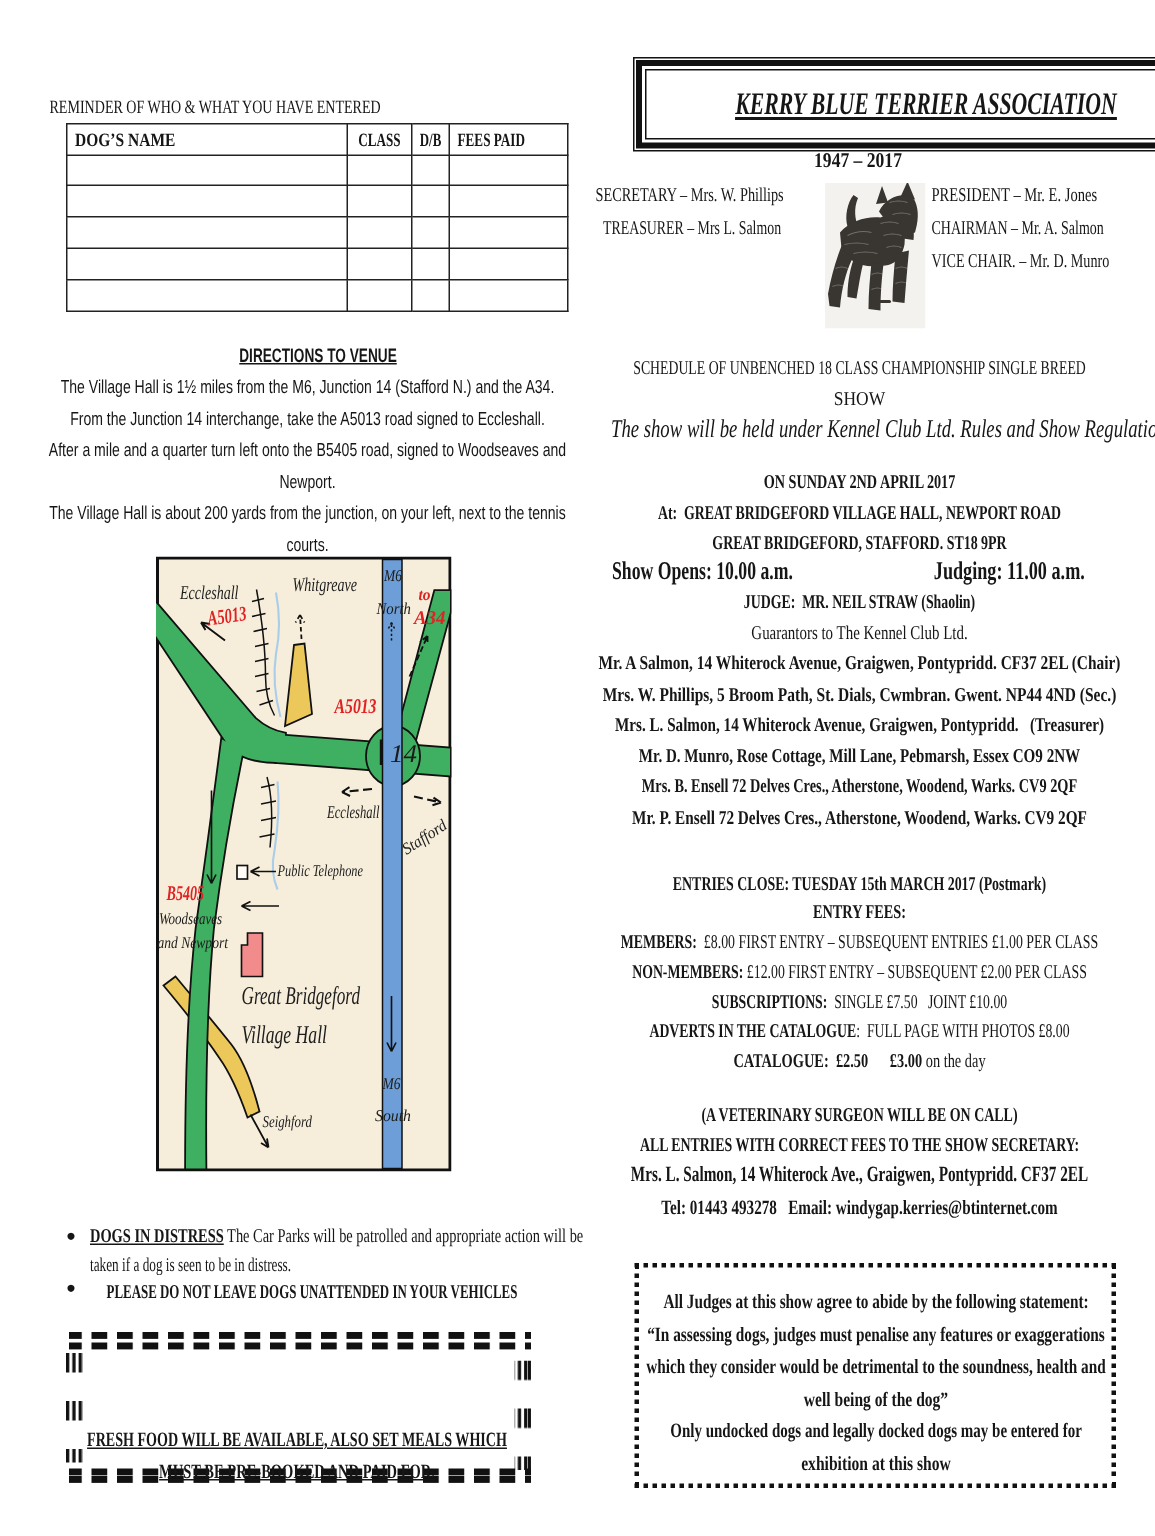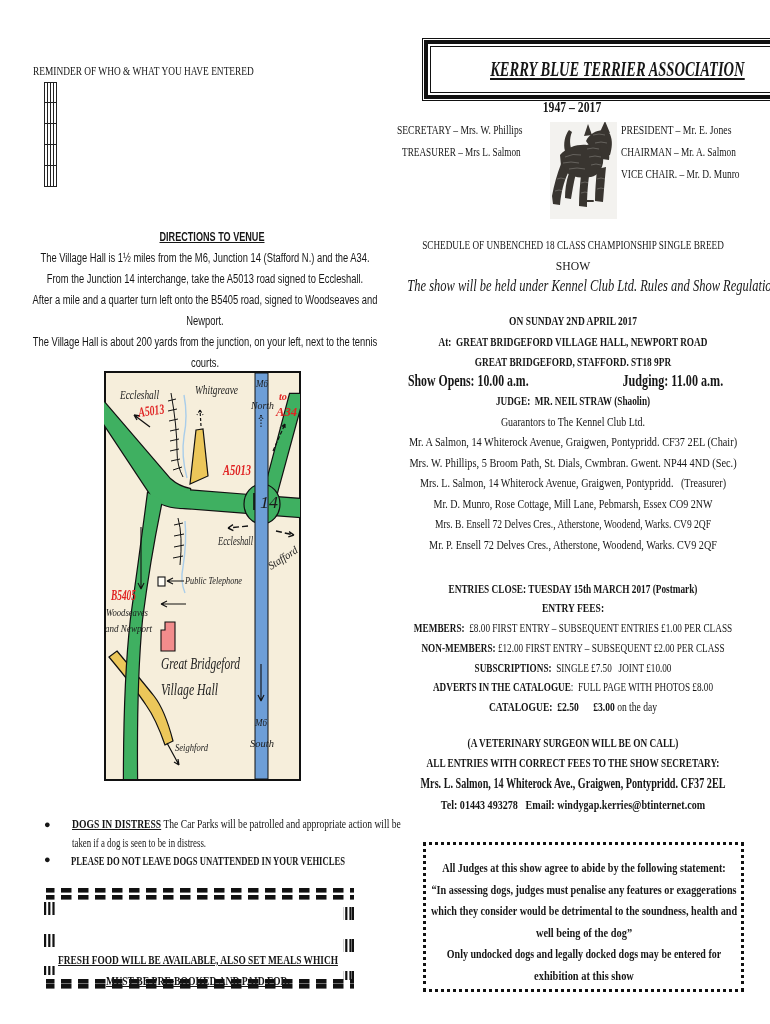--- a/index.html
+++ b/index.html
@@ -15,20 +15,34 @@
 </style>
 </head>
 <body>
 
 <div class="abs" style="left:33px;top:64px;font-size:12.5px;">
     <span class="sxl" style="--s:0.749;transform:scaleX(var(--s));">REMINDER OF WHO &amp; WHAT YOU HAVE ENTERED</span>
   </div>
 
 <table class="abs" style="left:44px;top:82px;border-collapse:collapse;font-size:12.5px;" cellspacing="0">
   <tbody>
+      <tr style="height:21px;">
+    <td style="border:1px solid #222;width:187px;min-width:187px;padding:0 0 0 5px;">
+          <span class="b sxl" style="--s:0.827;transform:scaleX(var(--s));">DOG’S NAME</span>
+        </td>
+    <td style="border:1px solid #222;width:38px;min-width:38px;text-align:center;">
+          <span class="b sx" style="--s:0.7;">CLASS</span>
+        </td>
+    <td style="border:1px solid #222;width:25px;min-width:25px;text-align:center;">
+          <span class="b sx" style="--s:0.69;">D/B</span>
+        </td>
+    <td style="border:1px solid #222;width:79px;min-width:79px;padding:0 0 0 5px;">
+          <span class="b sxl" style="--s:0.703;transform:scaleX(var(--s));">FEES PAID</span>
+        </td>
+  </tr>
   <tr style="height:20px;">
         <td style="border:1px solid #222;"></td>
         <td style="border:1px solid #222;"></td>
         <td style="border:1px solid #222;"></td>
         <td style="border:1px solid #222;"></td>
       </tr>
   <tr style="height:21px;">
         <td style="border:1px solid #222;"></td>
         <td style="border:1px solid #222;"></td>
         <td style="border:1px solid #222;"></td>
@@ -170,21 +184,21 @@
     <text x="71" y="380" font-size="11" textLength="33" lengthAdjust="spacingAndGlyphs">Seighford</text>
 
     <text x="151" y="355" font-size="11" textLength="12" lengthAdjust="spacingAndGlyphs">M6</text>
     <text x="146" y="376" font-size="11" textLength="24" lengthAdjust="spacingAndGlyphs">South</text>
   </g>
 </svg>
 </div>
 
 <div class="abs" style="left:44px;top:815px;font-size:13px;line-height:18.5px;">
 <span style="position:absolute;left:0px;top:0px;font-size:11px;">●</span>
-<div style="margin-left:28px;">
+<div style="margin-left:16px;">
 <span class="sxl" style="--s:0.739;transform:scaleX(var(--s));"><span class="b u">DOGS IN DISTRESS</span> The Car Parks will be patrolled and appropriate action will be</span>
 <span class="sxl" style="--s:0.68;transform:scaleX(var(--s));">taken if a dog is seen to be in distress.</span>
 </div>
 </div>
 
 <div class="abs" style="left:44px;top:853px;font-size:13px;">
 <span style="position:absolute;left:0px;top:0px;font-size:11px;">●</span>
 <div class="b" style="margin-left:27px;">
       <span class="sxl" style="--s:0.663;transform:scaleX(var(--s));">PLEASE DO NOT LEAVE DOGS UNATTENDED IN YOUR VEHICLES</span>
     </div>
@@ -295,21 +309,21 @@
 <div class="abs b" style="left:408px;top:371px;width:309px;font-size:17px;display:flex;justify-content:space-between;">
 <span class="sxl" style="--s:0.694;transform:scaleX(var(--s));">Show Opens: 10.00 a.m.</span>
     <span class="sxr" style="--s:0.713;display:inline-block;white-space:nowrap;transform:scaleX(var(--s));transform-origin:100% 50%;">Judging: 11.00 a.m.</span>
 </div>
 
 <div class="abs ctr" style="left:405px;top:391px;width:336px;font-size:13px;line-height:20.5px;">
 <span class="sx b" style="--s:0.71;">JUDGE:&nbsp; MR. NEIL STRAW (Shaolin)</span>
 <span class="sx" style="--s:0.766;">Guarantors to The Kennel Club Ltd.</span>
 </div>
 
-<div class="abs ctr" style="left:405px;top:432px;width:336px;font-size:13px;line-height:20.6px;">
+<div class="abs ctr" style="left:405px;top:432px;width:336px;font-size:13px;line-height:20.6px;font-weight:bold;">
 <span class="sx" style="--s:0.79;">Mr. A Salmon, 14 Whiterock Avenue, Graigwen, Pontypridd. CF37 2EL (Chair)</span>
 <span class="sx" style="--s:0.794;">Mrs. W. Phillips, 5 Broom Path, St. Dials, Cwmbran. Gwent. NP44 4ND (Sec.)</span>
 <span class="sx" style="--s:0.777;">Mrs. L. Salmon, 14 Whiterock Avenue, Graigwen, Pontypridd.&nbsp;&nbsp; (Treasurer)</span>
 <span class="sx" style="--s:0.773;">Mr. D. Munro, Rose Cottage, Mill Lane, Pebmarsh, Essex CO9 2NW</span>
 <span class="sx" style="--s:0.734;">Mrs. B. Ensell 72 Delves Cres., Atherstone, Woodend, Warks. CV9 2QF</span>
 <span class="sx" style="--s:0.783;">Mr. P. Ensell 72 Delves Cres., Atherstone, Woodend, Warks. CV9 2QF</span>
 </div>
 
 <div class="abs ctr" style="left:405px;top:578.5px;width:336px;font-size:13px;line-height:19.8px;">
 <span class="sx b" style="--s:0.713;">ENTRIES CLOSE: TUESDAY 15th MARCH 2017 (Postmark)</span>

